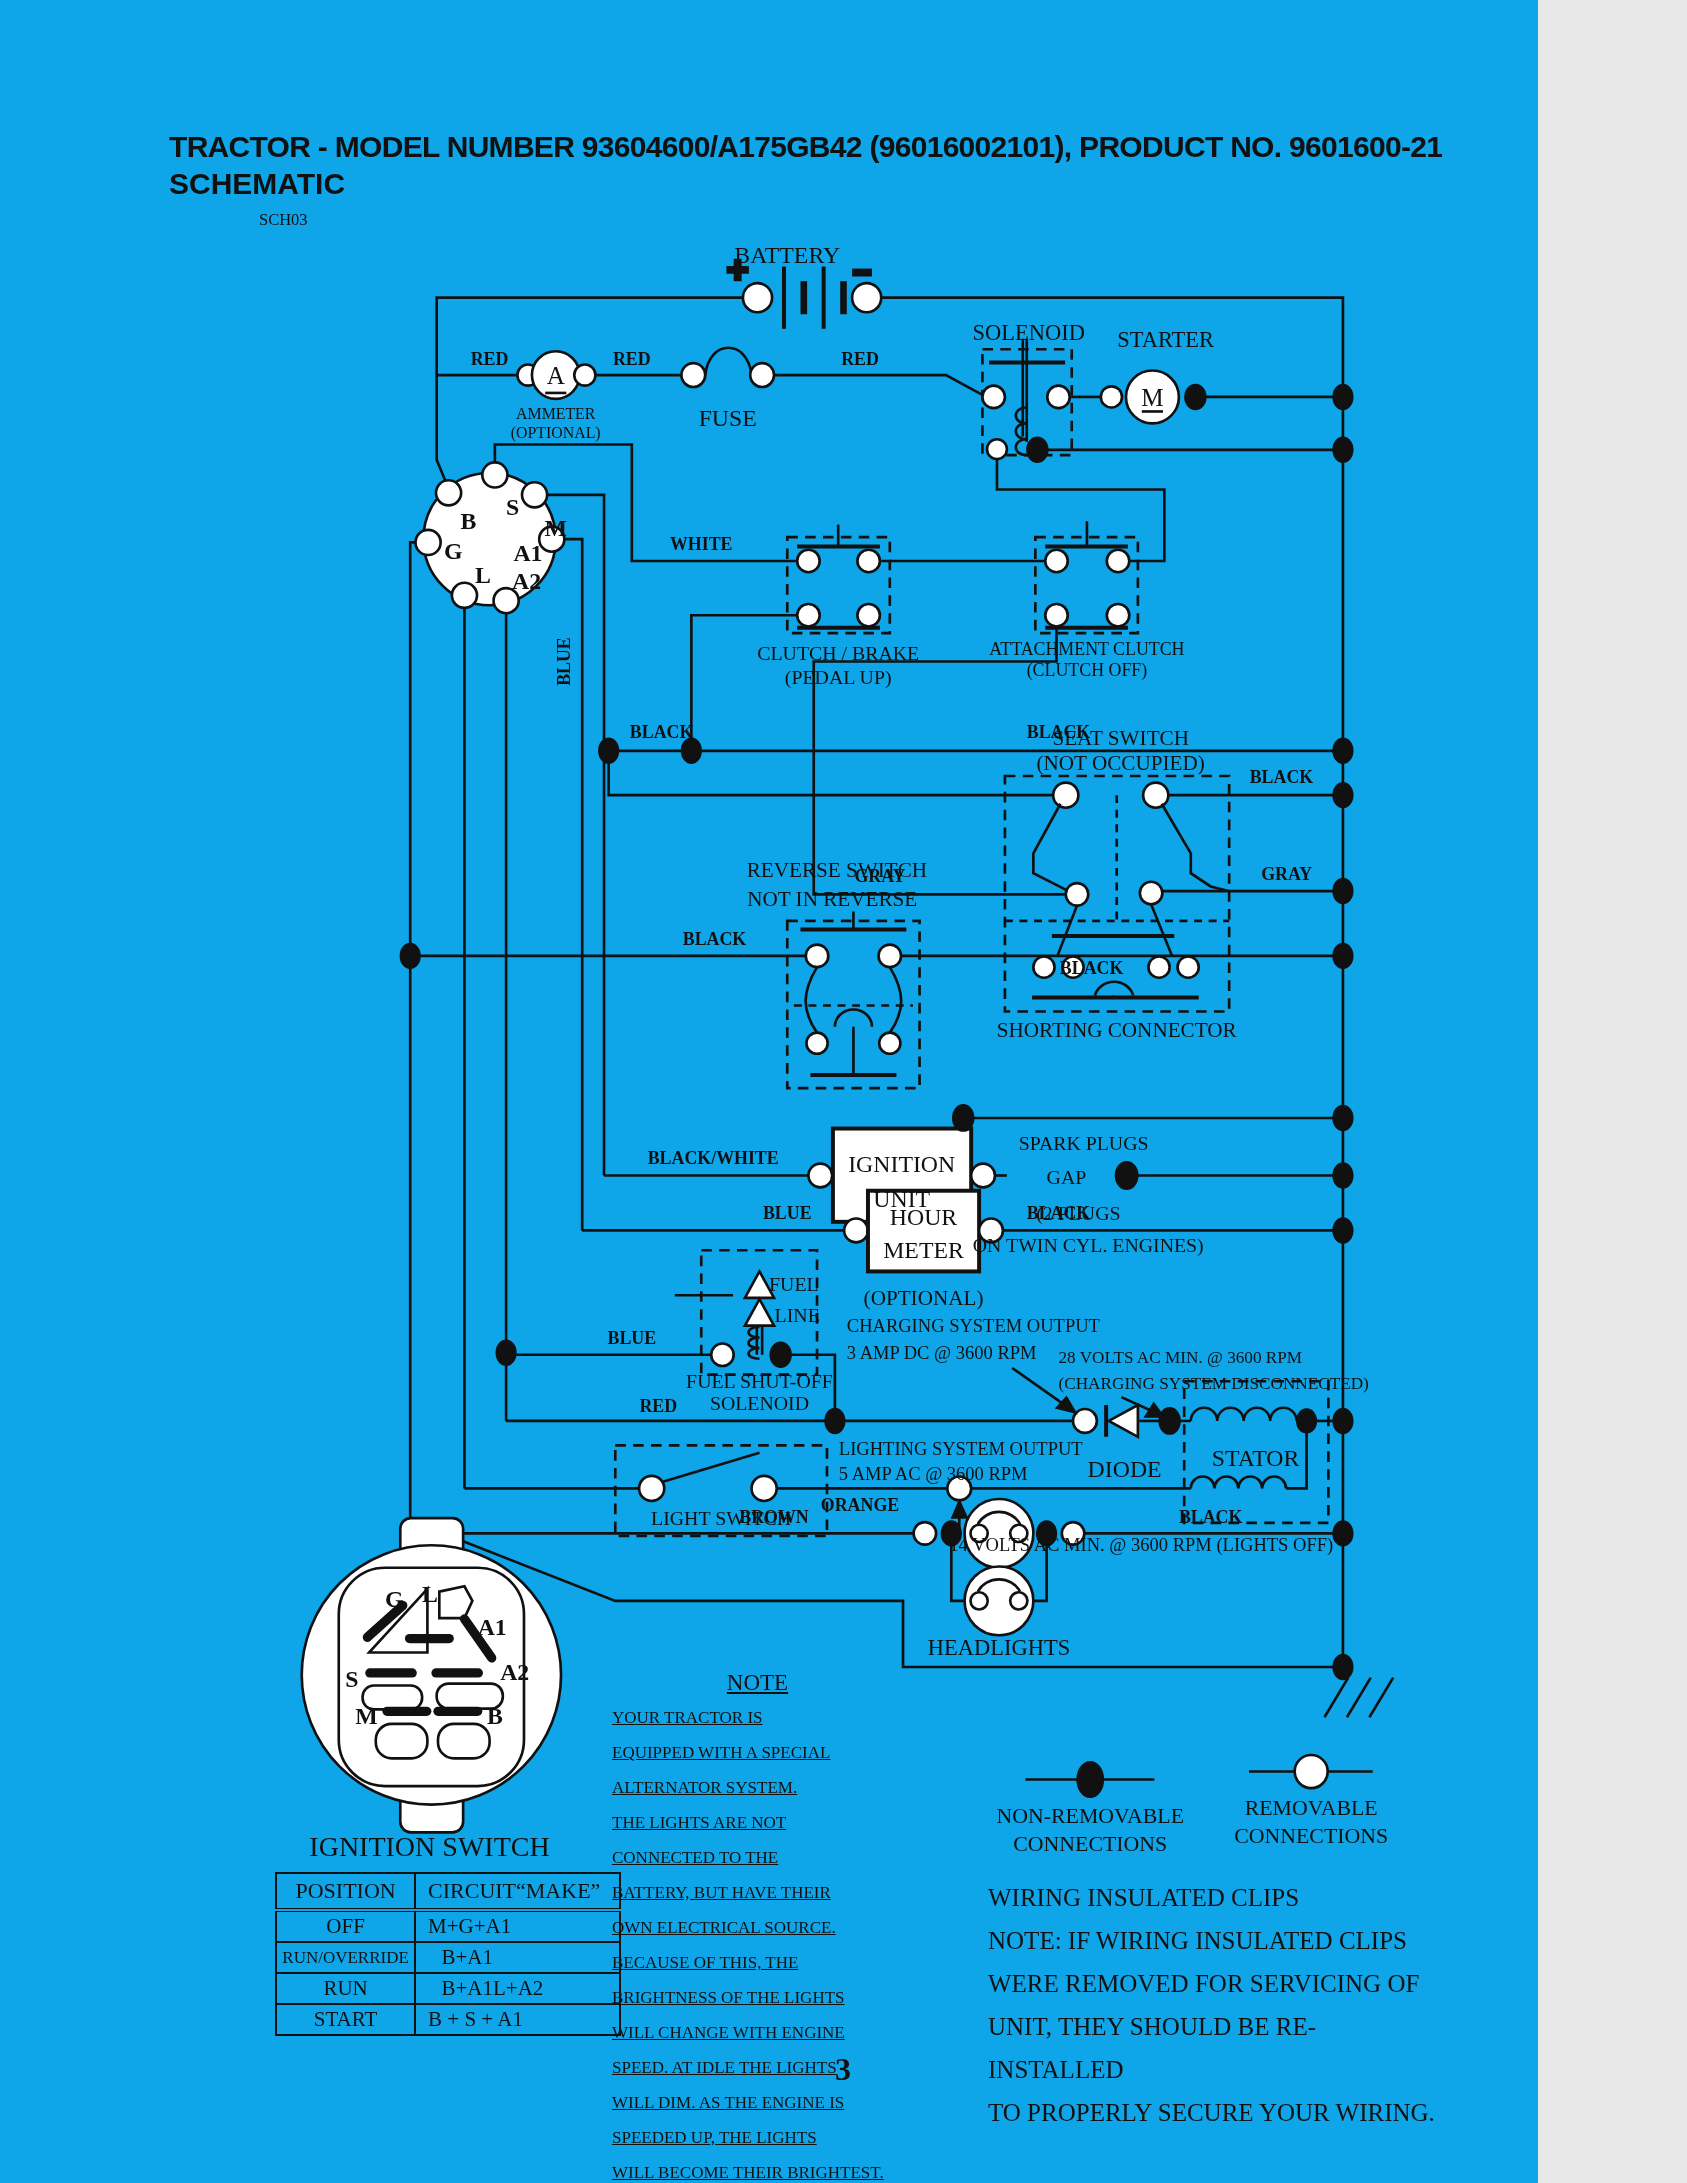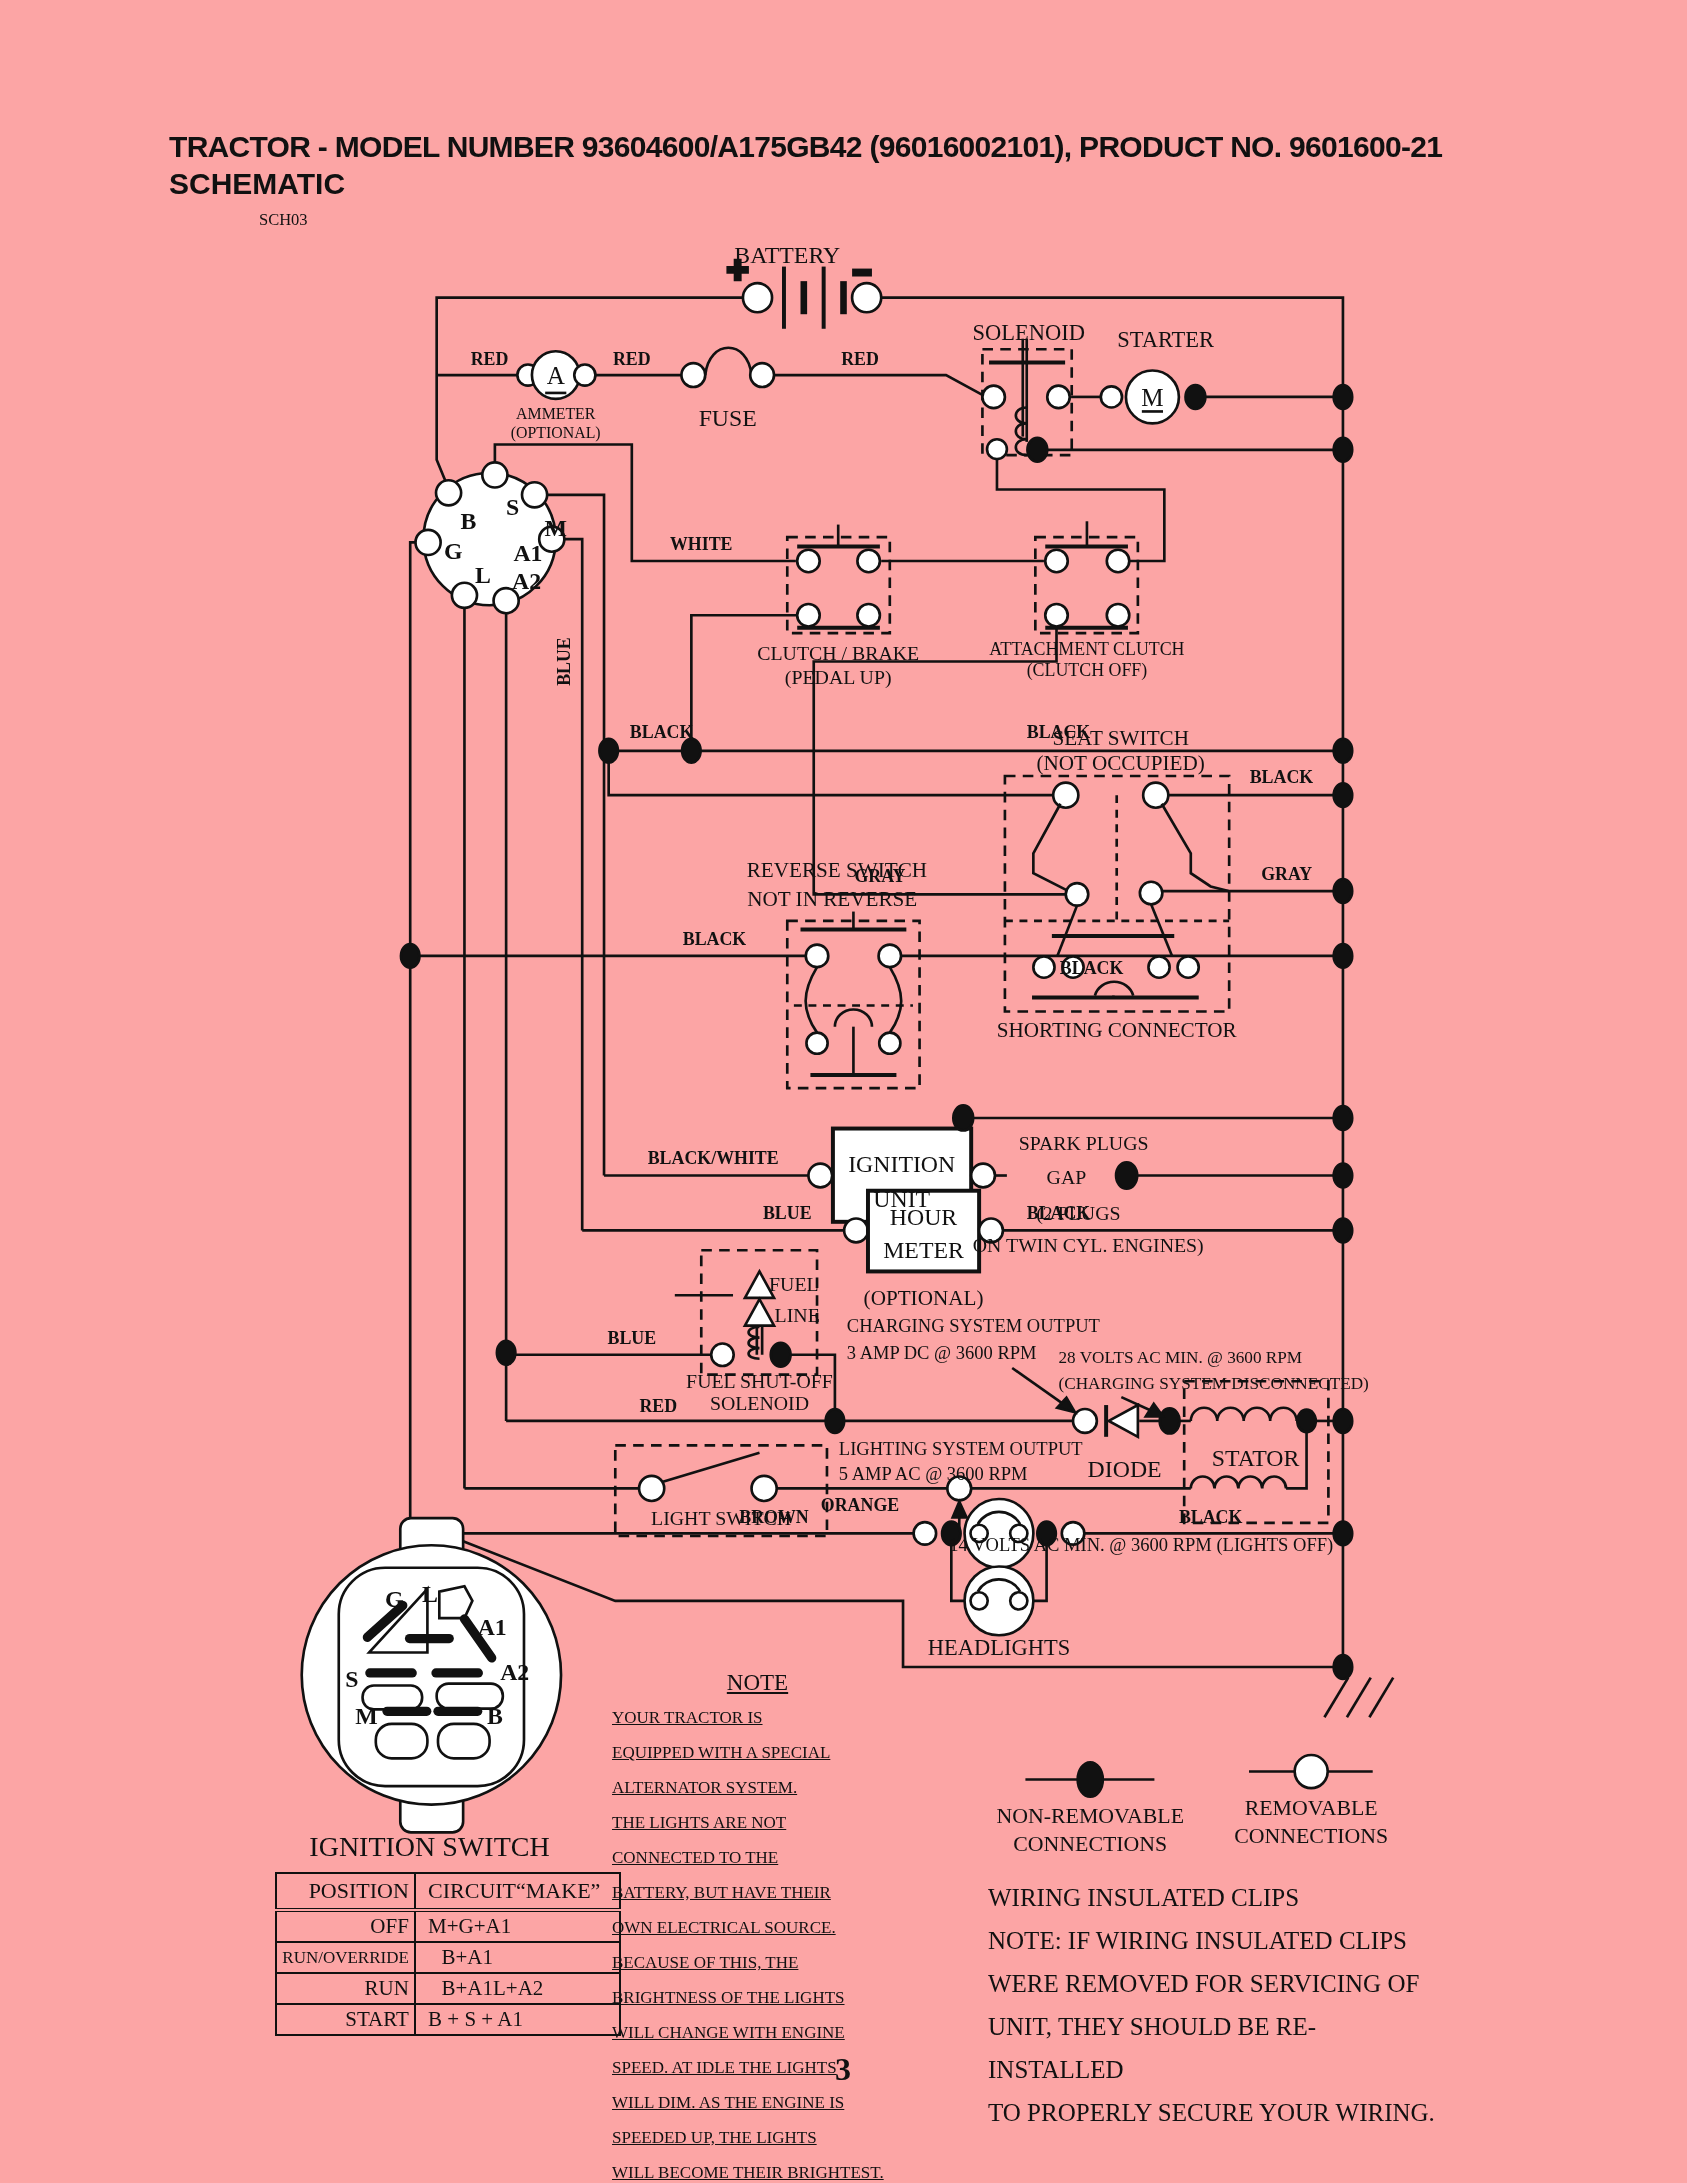--- a/index.html
+++ b/index.html
@@ -1,32 +1,32 @@
 <!DOCTYPE html>
 <html style="font-size:10.6px"><head>
 <meta charset="utf-8">
 <style>
   html,body{margin:0;padding:0;background:#e8e8e8;}
-  #page{position:relative;width:1687px;height:2183px;background:#fca5a5;overflow:hidden;
+  #page{position:relative;width:1538px;height:2183px;background:#0ea5e9;overflow:hidden;
         font-family:"Liberation Serif", serif;color:#111;}
   #art{position:absolute;left:0;top:0;}
   .abs{position:absolute;}
   #title1{left:169px;top:130px;width:1422px;font-family:"Liberation Sans",sans-serif;
           font-weight:bold;font-size:30px;letter-spacing:-0.7px;white-space:nowrap;}
   #title2{left:169px;top:167px;font-family:"Liberation Sans",sans-serif;font-weight:bold;font-size:30px;}
   #sch03{left:259px;top:210px;font-size:16.5px;}
   #noteblock{left:612px;top:1670px;width:397px;text-decoration:underline;}
   #noteblock .nh{text-align:center;font-size:23px;margin:0 106px 4px 0;}
   #noteblock .nb{font-size:17px;line-height:35px;white-space:pre-line;}
   #clipsblock{left:988px;top:1876px;width:463px;font-size:25px;line-height:43px;white-space:pre-line;}
   #igswlabel{left:284px;top:1831px;width:291px;text-align:center;font-size:28px;}
   #maketable{left:275px;top:1872px;border-collapse:collapse;}
   #maketable td{border:2px solid #111;font-size:21px;padding:0 5.3px;height:29px;}
   #maketable tr.hdr td{height:34px;border-bottom:4px double #111;font-size:22px;}
-  .c{text-align:right;}
+  .c{text-align:center;}
   .circ{display:flex;justify-content:flex-start;padding-left:6.6px;}
   #pagenum{left:835px;top:2051px;font-size:32px;font-weight:bold;}
   .w1{width:109px;} .w2{width:192px;}
 </style>
 </head>
 <body>
 
 <div id="page">
 
   <div id="title1" class="abs">TRACTOR - MODEL NUMBER 93604600/A175GB42 (96016002101), PRODUCT NO. 9601600-21</div>

